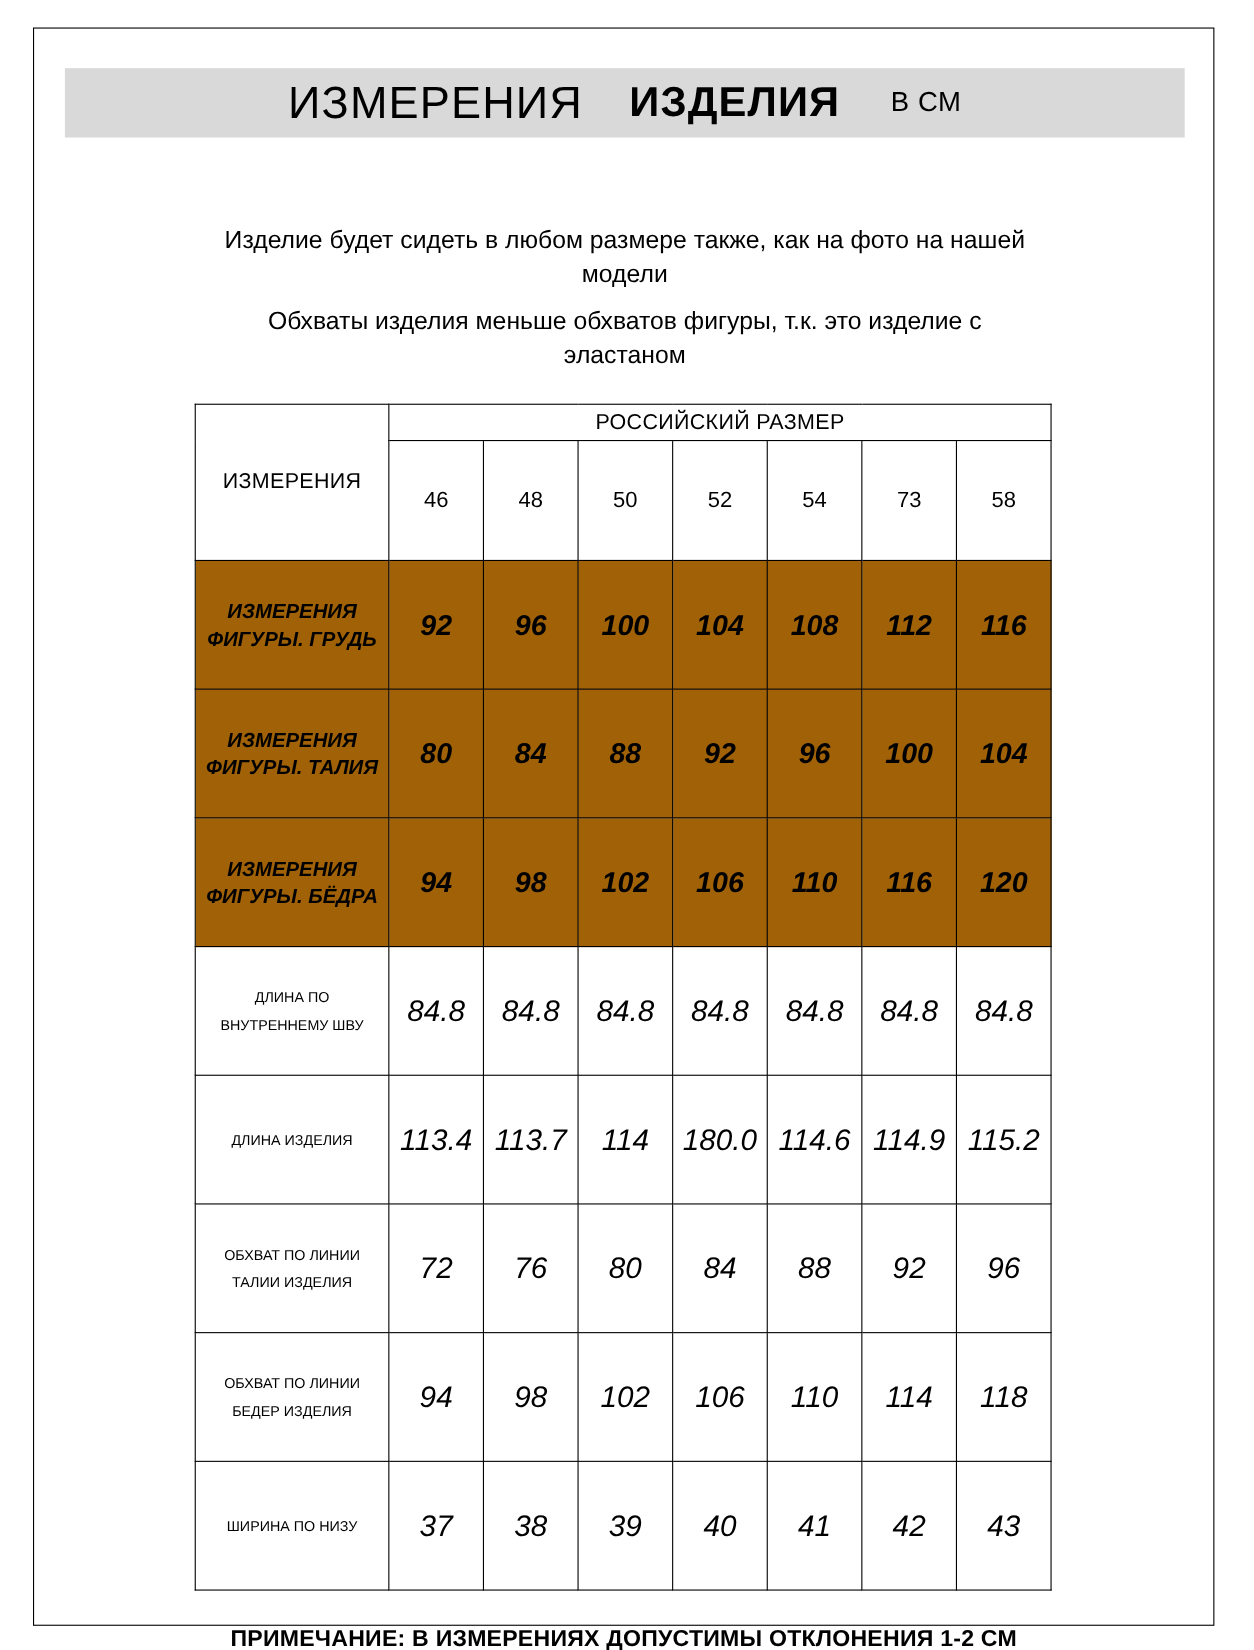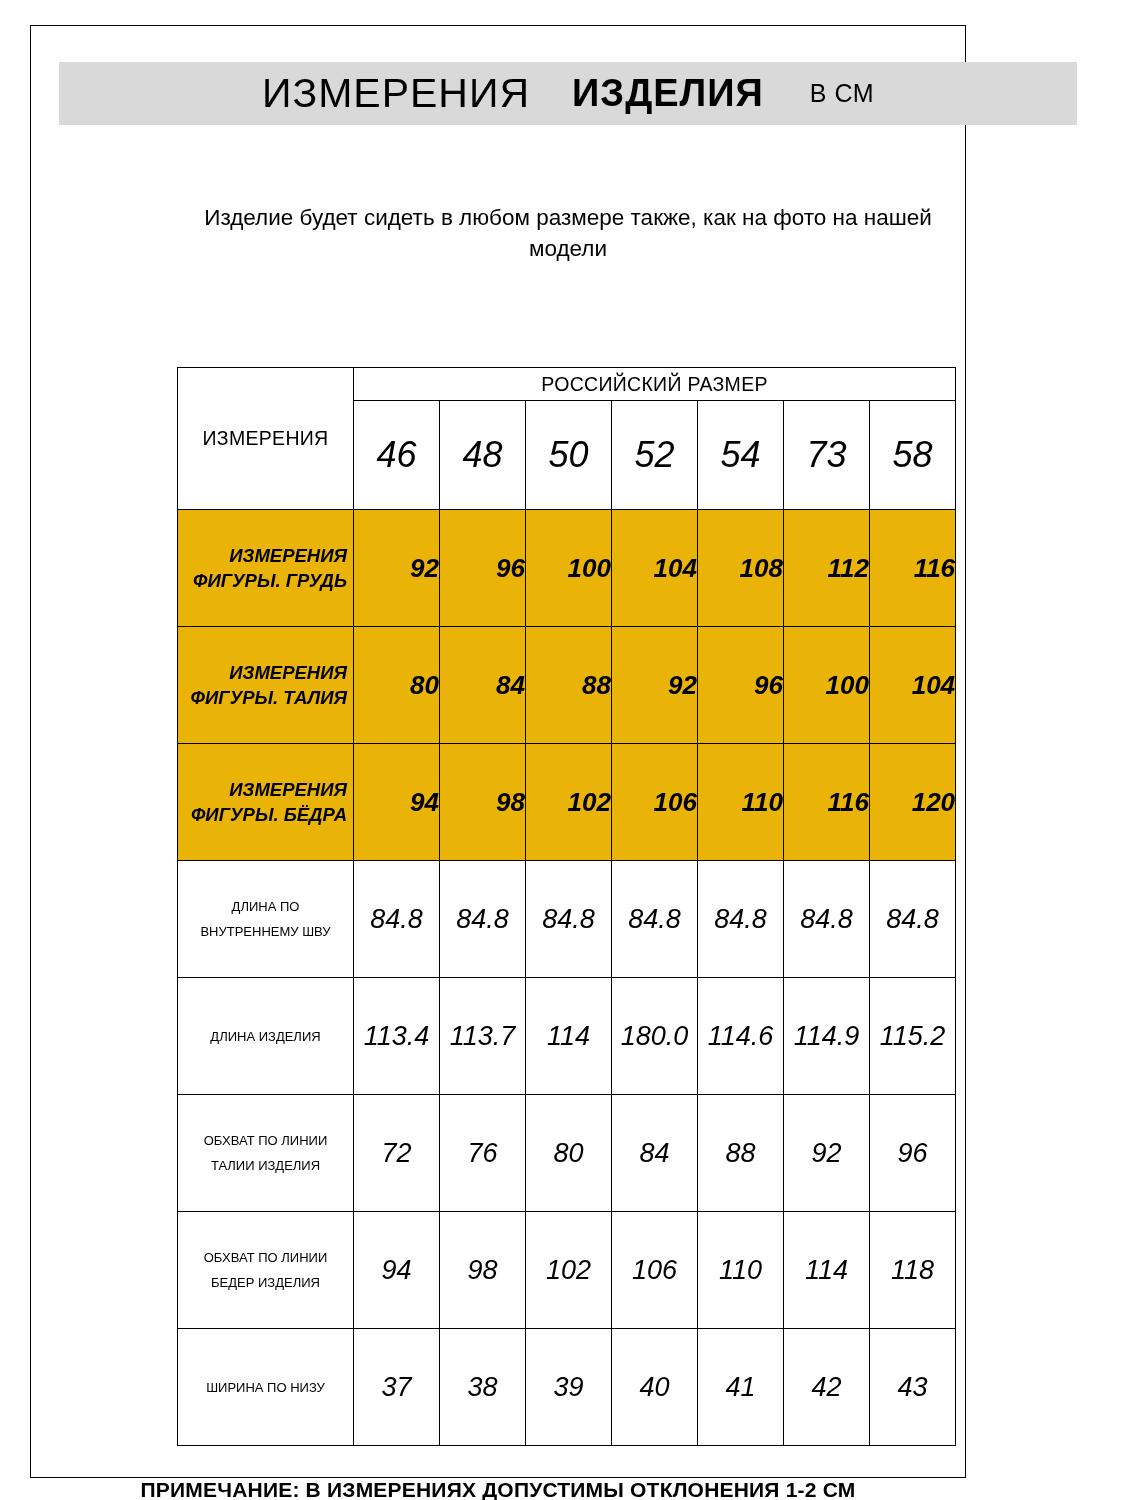--- a/index.html
+++ b/index.html
@@ -12,21 +12,21 @@
     height: 1500px;
     font-family: "Liberation Sans", sans-serif;
     color: #000000;
     overflow: hidden;
   }
 
   .page {
     position: absolute;
     left: 30px;
     top: 25px;
-    width: 936px;
+    width: 1074px;
     height: 1453px;
     border: 1.6px solid #000000;
     box-sizing: border-box;
   }
 
   
   .title-band {
     position: absolute;
     left: 28px;
     top: 36px;
@@ -101,40 +101,38 @@
     font-size: 19.5px;
     letter-spacing: 0.3px;
   }
   .meas-head {
     font-size: 19.5px;
     letter-spacing: 0.3px;
     padding-bottom: 34px;
   }
   .size-head {
     height: 108px;
-    font-size: 36px;
-    font-weight: bold;
-    font-style: italic;
+    font-size: 20px;
+    font-weight: bold;
   }
 
   tr.data-row { height: 117px; }
 
   td.row-label {
     font-size: 13px;
     line-height: 25px;
     padding: 0 6px;
   }
   td.row-value {
     font-size: 27px;
     font-style: italic;
   }
 
   tr.shaded td {
-    background: #eab308;
-    text-align: right;
+    background: #a16207;
   }
   tr.shaded td.row-label {
     font-weight: bold;
     font-style: italic;
     font-size: 18.5px;
   }
   tr.shaded td.row-value {
     font-weight: bold;
     font-style: italic;
     font-size: 26px;
@@ -159,20 +157,21 @@
 
   <div class="title-band">
     <span class="title-main">ИЗМЕРЕНИЯ</span>
     <span class="title-strong">ИЗДЕЛИЯ</span>
     <span class="title-unit">В СМ</span>
   </div>
 
 
   <div class="note-block note-1">Изделие будет сидеть в любом размере также, как на фото на нашей модели</div>
 
+  <div class="note-block note-2">Обхваты изделия меньше обхватов фигуры, т.к. это изделие с эластаном</div>
 
   <table class="size-table">
     <colgroup>
       <col class="labelcol">
       <col class="sizecol">
         <col class="sizecol">
         <col class="sizecol">
         <col class="sizecol">
       <col class="sizecol">
         <col class="sizecol">

